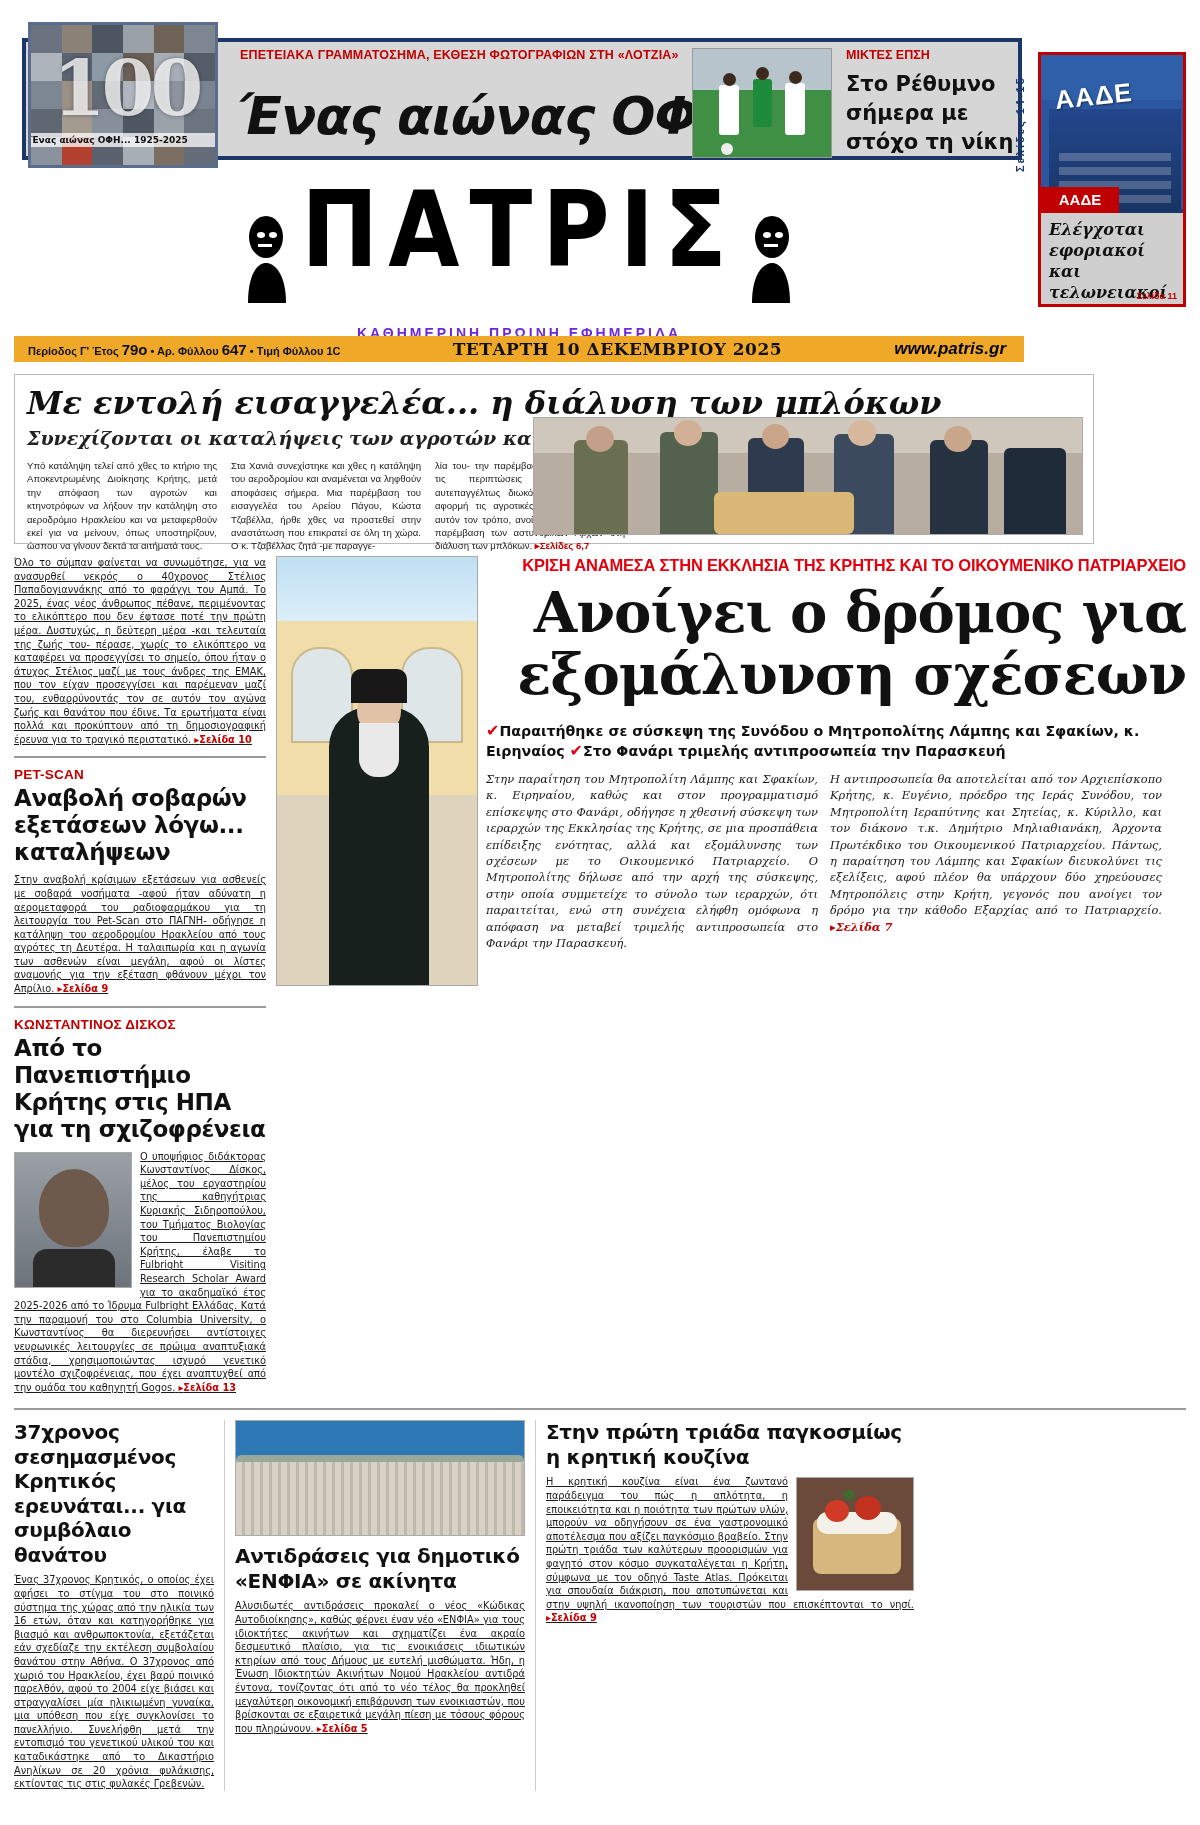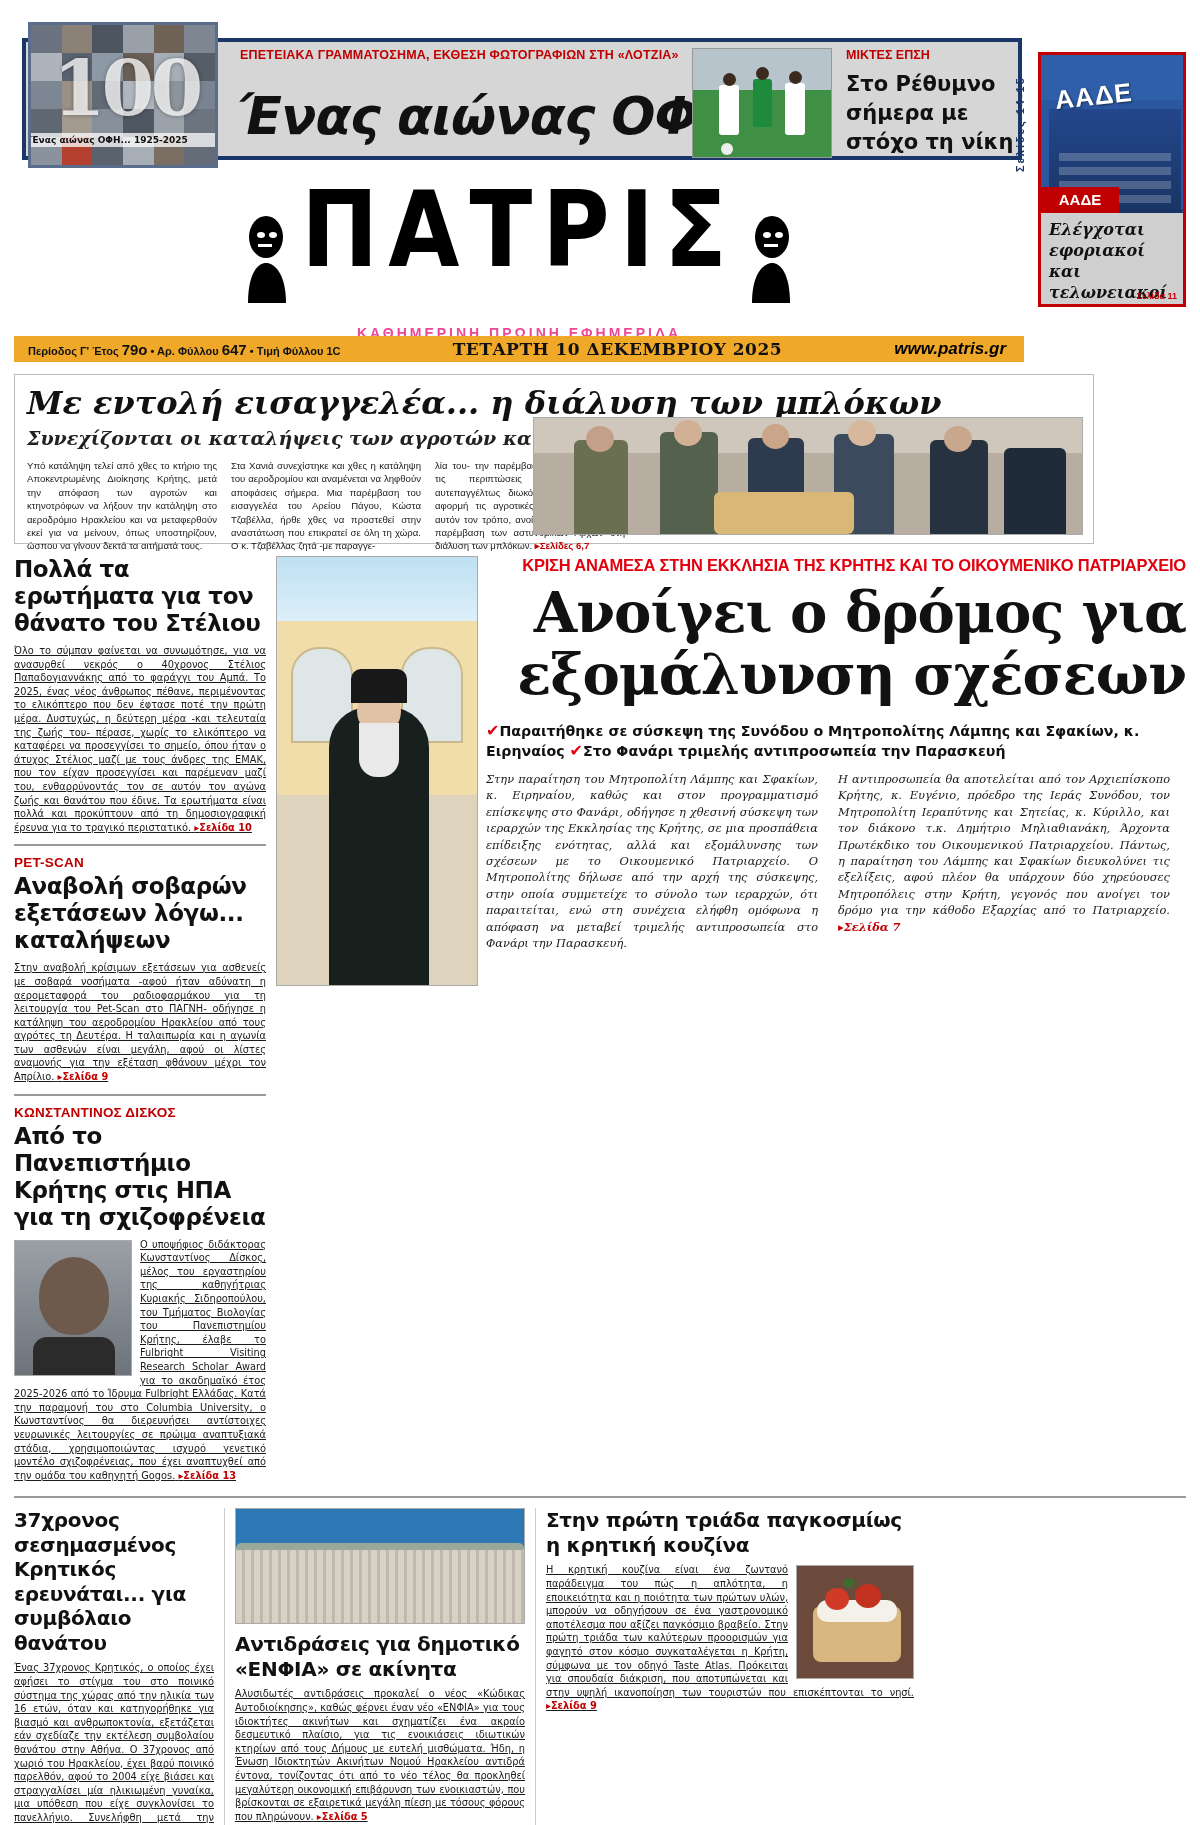--- a/index.html
+++ b/index.html
@@ -110,21 +110,21 @@
   .mast-wrap { position:absolute; left:0; width:1010px; text-align:center; top:0; }
   .mast-title {
     font-family:"DejaVu Sans", sans-serif; font-weight:bold;
     font-size:92px; line-height:96px; letter-spacing:10px; color:#000;
     display:inline-block; transform:scaleY(1.15);
   }
   .mast-face { width:56px; height:92px; display:inline-block; vertical-align:middle;
      position:relative; }
   .mast-sub {
     margin-top:22px; font-family:"Liberation Sans", sans-serif;
-    font-weight:bold; font-size:14px; letter-spacing:3px; color:#ec4899;
+    font-weight:bold; font-size:14px; letter-spacing:3px; color:#6d28d9;
   }
 
   
   .datebar {
     position:relative; height:26px; background:#f0a829;
     width:1010px; margin-top:14px; display:flex; align-items:center;
     color:#111; font-family:"Liberation Sans", sans-serif;
   }
   .datebar .left { font-size:11px; font-weight:bold; padding-left:14px; white-space:nowrap; }
   .datebar .left b { font-size:15px; }
@@ -179,21 +179,21 @@
      font-family:"Liberation Sans", sans-serif; margin:0 0 6px; text-align:right; }
   .mh-title {
     font-family:"DejaVu Serif", serif; font-weight:bold; font-size:56px;
     line-height:62px; letter-spacing:-1px; margin:0; color:#111; text-align:right;
   }
   .mh-bullets {
     margin:16px 0 10px; font-family:"DejaVu Sans", sans-serif; font-weight:bold;
     font-size:14.2px; line-height:20px; color:#111;
   }
   .chk { color:#e3000f; font-weight:bold; font-size:16px; }
-  .mh-cols { display:flex; gap:20px; }
+  .mh-cols { display:flex; gap:12px; }
   .mh-cols p { margin:0; font-family:"DejaVu Serif", serif; font-style:italic;
     font-size:11.4px; line-height:16.4px; text-align:justify; color:#1a1a1a; }
 
   .bishop-photo {
     width:202px; height:430px; border:1px solid #aaa; overflow:hidden;
     background:linear-gradient(#cfe2ef 0 16%, #efe0bd 16% 60%, #e2d7c0 60% 100%);
     position:relative;
   }
 
   
@@ -344,21 +344,20 @@
       <i class="fig" style="left:470px;top:30px;width:62px;height:88px;background:#1f2b38;"></i>
       <i class="fig" style="left:180px;top:74px;width:140px;height:42px;background:#d9b877;border-radius:6px;"></i>
     </div>
   </div>
 
   <div class="grid">
 
     <div class="col-left">
 
       <div>
-        <h2 class="hed">Πολλά τα ερωτήματα για τον θάνατο του Στέλιου</h2>
         <p class="body-txt"><span>Όλο το σύμπαν φαίνεται να συνωμότησε, για να ανασυρθεί νεκρός ο 40χρονος Στέλιος Παπαδογιαννάκης από το φαράγγι του Αμπά. Το 2025, ένας νέος άνθρωπος πέθανε, περιμένοντας το ελικόπτερο που δεν έφτασε ποτέ την πρώτη μέρα. Δυστυχώς, η δεύτερη μέρα -και τελευταία της ζωής του- πέρασε, χωρίς το ελικόπτερο να καταφέρει να προσεγγίσει το σημείο, όπου ήταν ο άτυχος Στέλιος μαζί με τους άνδρες της ΕΜΑΚ, που τον είχαν προσεγγίσει και παρέμεναν μαζί του, ενθαρρύνοντάς τον σε αυτόν τον αγώνα ζωής και θανάτου που έδινε. Τα ερωτήματα είναι πολλά και προκύπτουν από τη δημοσιογραφική έρευνα για το τραγικό περιστατικό.</span> <span class="pg">Σελίδα 10</span></p>
       </div>
 
       <hr class="rule">
 
       <div>
         <h3 class="kicker-red">PET-SCAN</h3>
         <h2 class="hed">Αναβολή σοβαρών εξετάσεων λόγω... καταλήψεων</h2>
         <p class="body-txt"><span>Στην αναβολή κρίσιμων εξετάσεων για ασθενείς με σοβαρά νοσήματα -αφού ήταν αδύνατη η αερομεταφορά του ραδιοφαρμάκου για τη λειτουργία του Pet-Scan στο ΠΑΓΝΗ- οδήγησε η κατάληψη του αεροδρομίου Ηρακλείου από τους αγρότες τη Δευτέρα. Η ταλαιπωρία και η αγωνία των ασθενών είναι μεγάλη, αφού οι λίστες αναμονής για την εξέταση φθάνουν μέχρι τον Απρίλιο.</span> <span class="pg">Σελίδα 9</span></p>
       </div>

